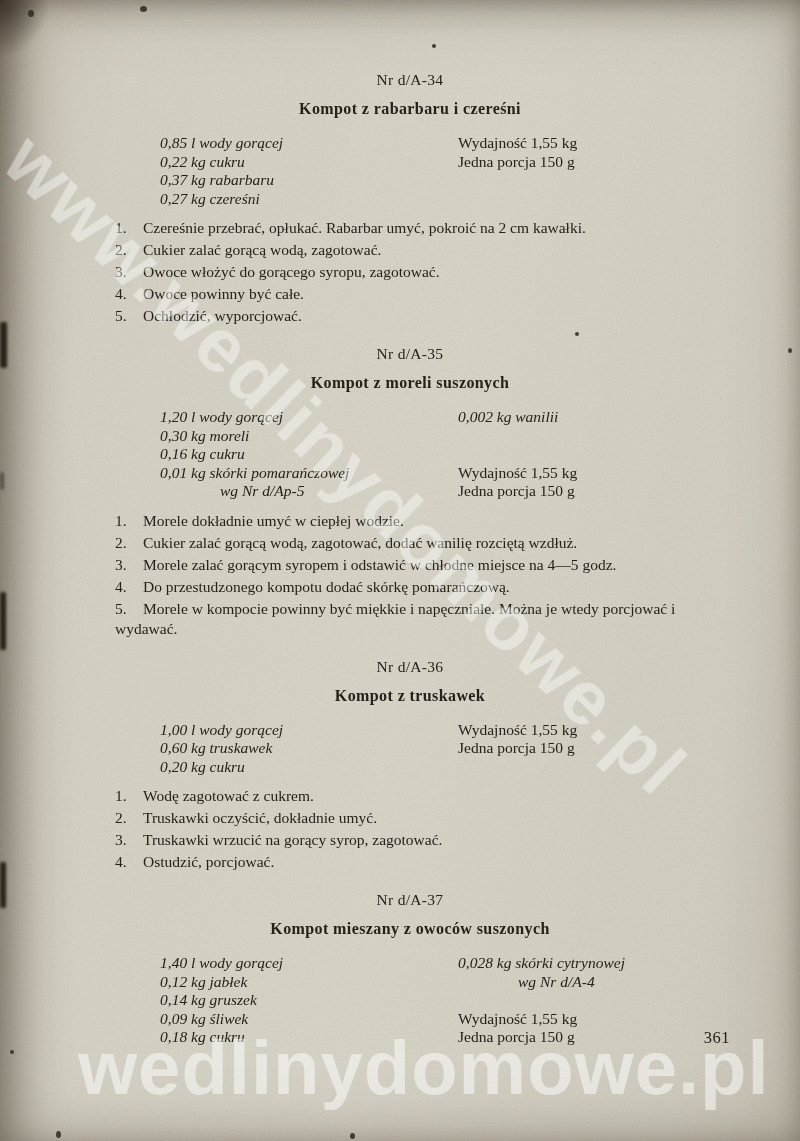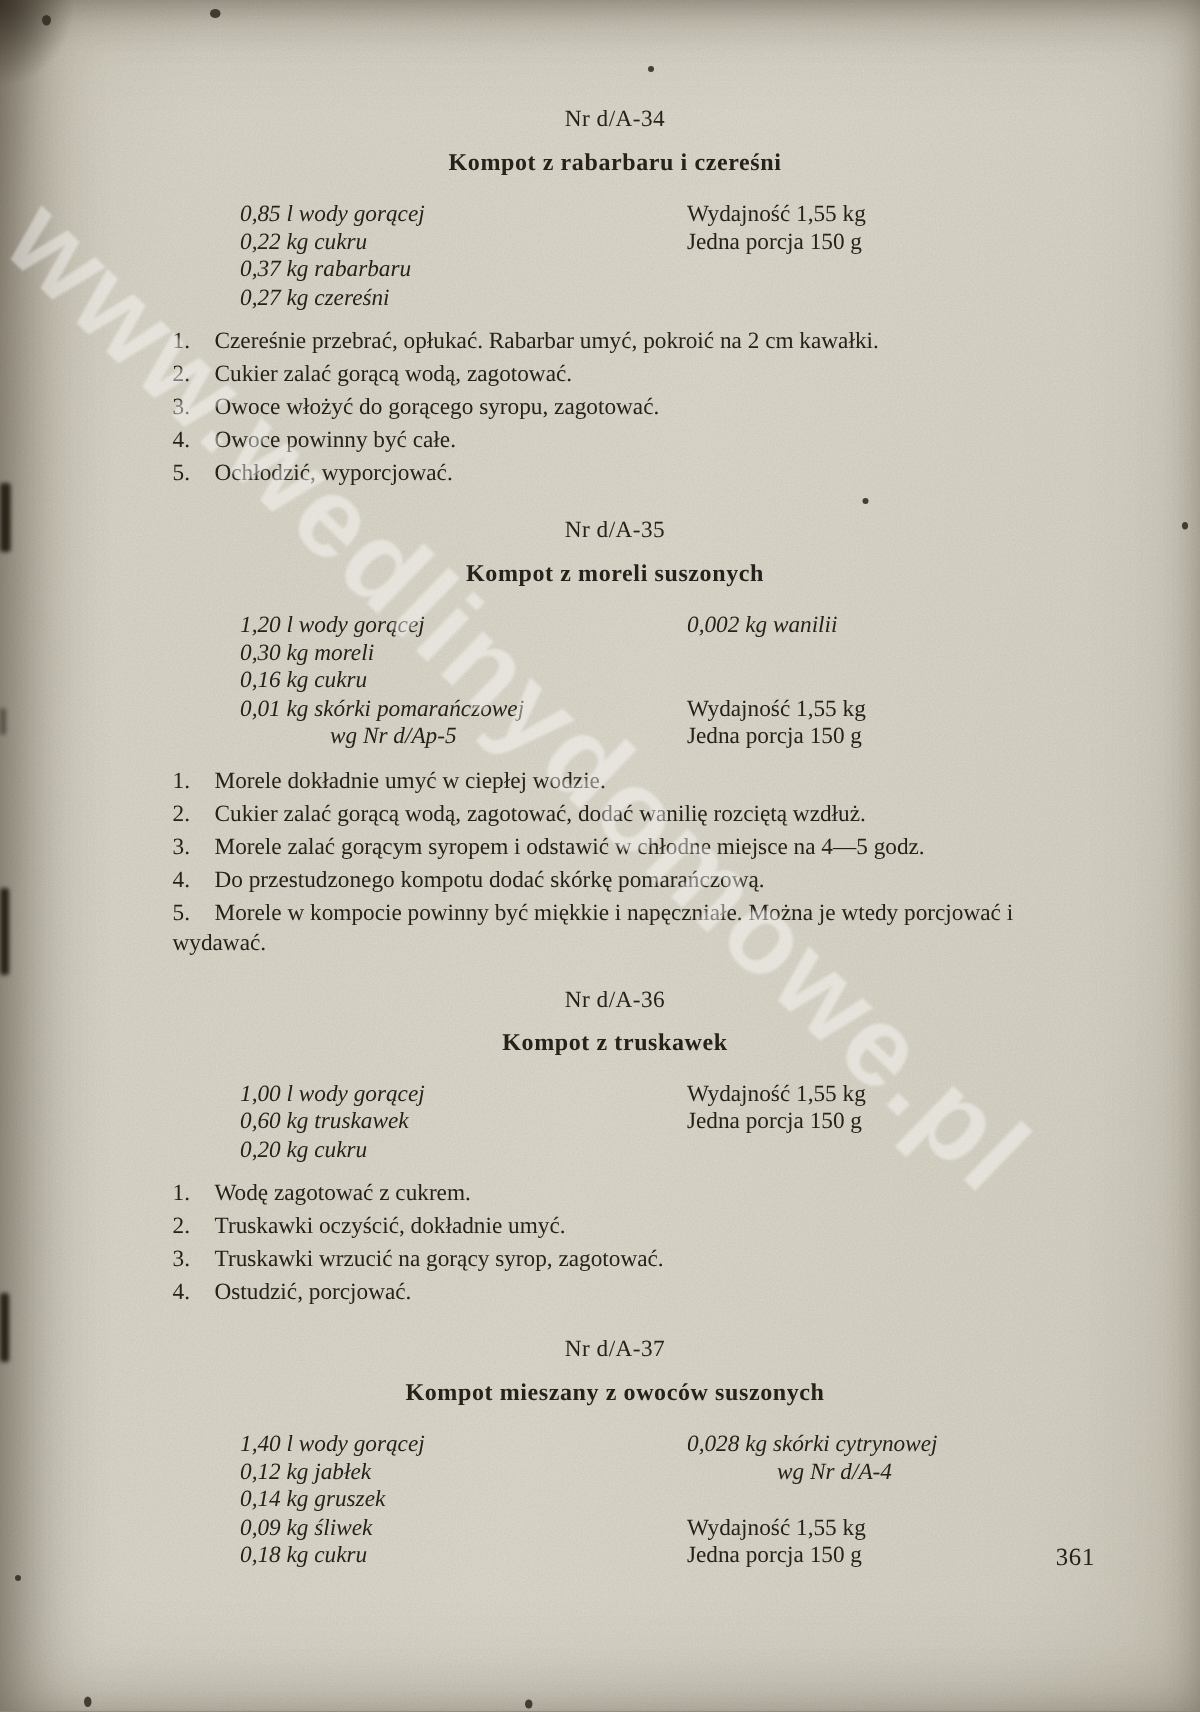--- a/index.html
+++ b/index.html
@@ -189,20 +189,21 @@
             <div class="ing-line">Jedna porcja 150 g</div>
           </div>
     </div>
     <div class="steps"></div>
   </section>
 </main>
 
   <div class="page-number">361</div>
 
   <div class="watermark-diagonal">www.wedlinydomowe.pl</div>
+  <div class="watermark-bottom">wedlinydomowe.pl</div>
 
   <div class="corner-smudge"></div>
   <div class="edge-mark em1"></div>
   <div class="edge-mark em2"></div>
   <div class="edge-mark em3"></div>
   <div class="edge-mark em4"></div>
   <div class="speck sp1"></div>
   <div class="speck sp2"></div>
   <div class="speck sp3"></div>
   <div class="speck sp4"></div>

